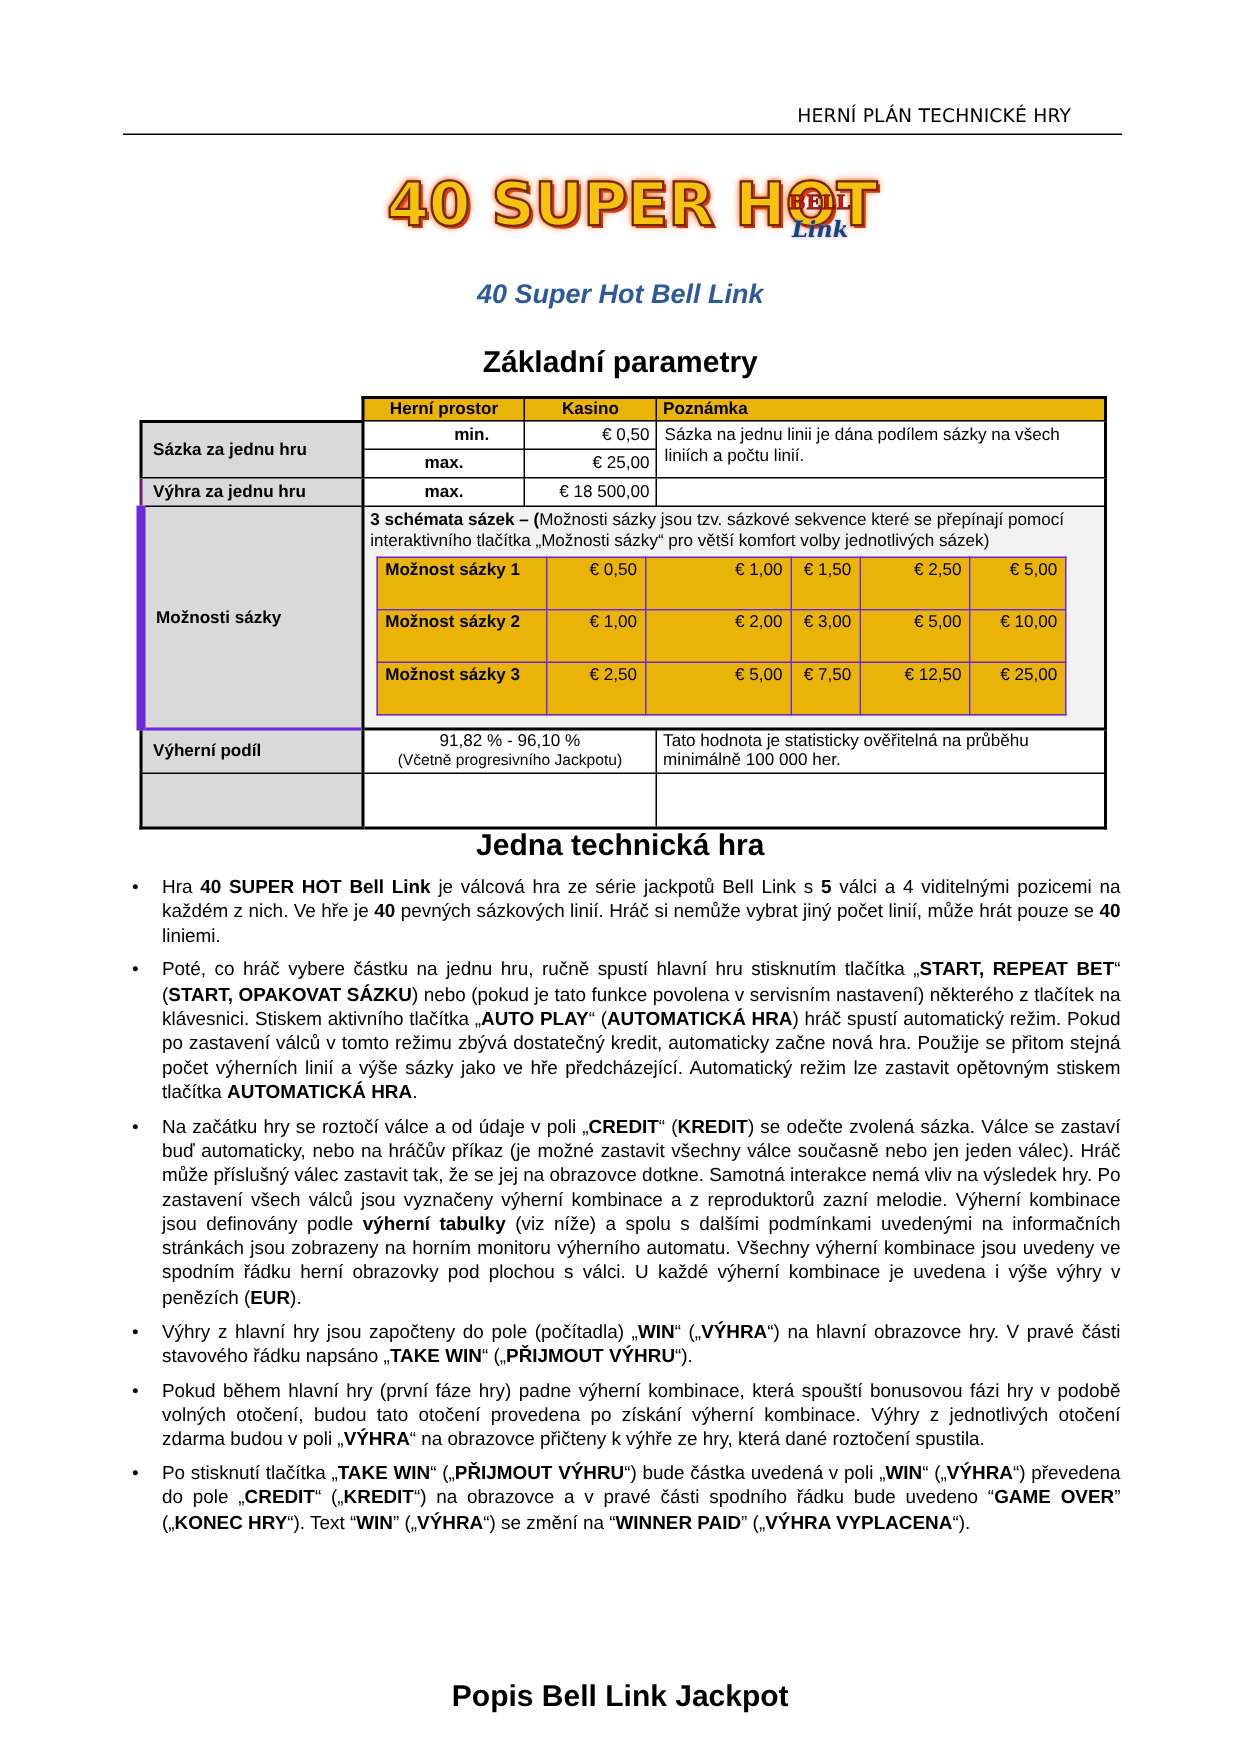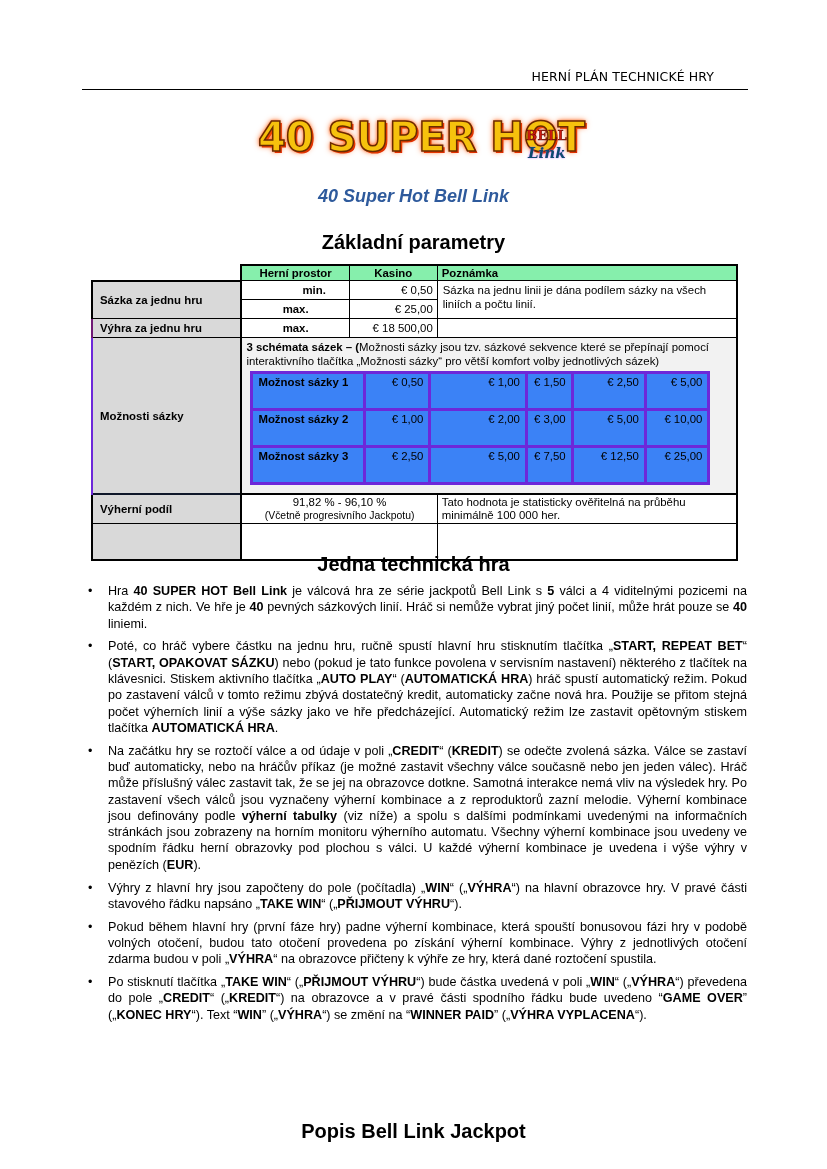--- a/index.html
+++ b/index.html
@@ -12,28 +12,28 @@
   .logo-bell { position: absolute; left: 268px; top: 18px; font-family: "DejaVu Serif", serif; font-weight: bold; font-size: 13px; color: #d01a10; -webkit-text-stroke: 0.5px #5a0b00; letter-spacing: 0.5px; }
   .logo-link { position: absolute; left: 270px; top: 34px; font-family: "DejaVu Serif", serif; font-style: italic; font-weight: bold; font-size: 15px; color: #0c4a6e; text-shadow: 0 0 2px #c76bff; }
 
   .doc-title { position: absolute; left: 0; width: 827px; top: 186px; text-align: center; font-size: 18px; font-weight: bold; font-style: italic; color: #2e5a9c; }
   .section-title { position: absolute; left: 0; width: 827px; text-align: center; font-size: 20px; font-weight: bold; }
 
   table { border-collapse: collapse; }
   .params { position: absolute; left: 91px; top: 264px; width: 647px; font-size: 11.4px; }
   .params td { border: 1px solid #000; padding: 0 4px; vertical-align: middle; }
   .params .thick-top { border-top: 2px solid #000; }
-  .hdr { background: #86efac; font-weight: bold; height: 14px; }
+  .hdr { background: #eab308; font-weight: bold; height: 14px; }
   .label { background: #d9d9d9; font-weight: bold; padding-left: 7px !important; }
   .center { text-align: center; }
   .right { text-align: right; margin-left: 40px; }
   .bold { font-weight: bold; }
   .gray { background: #f2f2f2; }
   .nested { width: 460px; margin: 3px 0 8px 4px; font-size: 11.4px; }
-  .nested td { border: 3px solid #6d28d9; height: 30px; vertical-align: top; padding: 2px 5px; background: #3b82f6; }
+  .nested td { border: 1px solid #6d28d9; height: 30px; vertical-align: top; padding: 2px 5px; background: #eab308; }
   .small { font-size: 10.4px; text-align: center; }
 
   .bullets { position: absolute; left: 85px; top: 583px; width: 662px; margin: 0; padding: 0; list-style: none; font-size: 12.6px; line-height: 16.3px; text-align: justify; }
   .bullets li { position: relative; padding-left: 23px; margin-bottom: 6.5px; }
   .bullets li .dot { position: absolute; left: 3px; top: 0; }
   .bullets b { font-weight: bold; }
 </style>
 </head>
 <body>
 
@@ -74,21 +74,21 @@
     <td class="center bold" style="border-left:2px solid #000;">max.</td>
     <td class="right">€ 25,00</td>
   </tr>
   <tr style="height:19px;">
     <td class="label" style="border-left:2px solid #701a75;">Výhra za jednu hru</td>
     <td class="center bold" style="border-left:2px solid #000;">max.</td>
     <td class="right">€ 18 500,00</td>
     <td style="border-right:2px solid #000;"></td>
   </tr>
   <tr>
-    <td class="label" style="border-left:2px solid #6d28d9;">Možnosti sázky</td>
+    <td class="label" style="border-left:6px solid #6d28d9;">Možnosti sázky</td>
     <td colspan="3" class="gray" style="border-left:2px solid #000;border-right:2px solid #000;padding:2px 4px 0 4px;vertical-align:top;">
       <div style="line-height:14px;">
         <b>3 schémata sázek – (</b><span>Možnosti sázky jsou tzv. sázkové sekvence které se přepínají pomocí interaktivního tlačítka „Možnosti sázky“ pro větší komfort volby jednotlivých sázek)</span>
       </div>
       <table class="nested">
         <colgroup>
           <col style="width:114px">
               <col style="width:66px">
               <col style="width:98px">
               <col style="width:46px">
@@ -118,21 +118,21 @@
           <td class="right">€ 5,00</td>
           <td class="right">€ 7,50</td>
           <td class="right">€ 12,50</td>
           <td class="right">€ 25,00</td>
         </tr>
       </tbody>
           </table>
     </td>
   </tr>
   <tr style="height:29px;">
-    <td class="label" style="border-left:2px solid #000;border-top:2px solid #0f172a;">Výherní podíl</td>
+    <td class="label" style="border-left:2px solid #000;border-top:2px solid #6d28d9;">Výherní podíl</td>
     <td colspan="2" class="center" style="border-left:2px solid #000;border-top:2px solid #000;line-height:13px;">
       <div>91,82 % - 96,10 %</div>
       <div class="small">(Včetně progresivního Jackpotu)</div>
     </td>
     <td style="border-right:2px solid #000;border-top:2px solid #000;line-height:13px;vertical-align:top;padding-top:1px;">Tato hodnota je statisticky ověřitelná na průběhu minimálně 100 000 her.</td>
   </tr>
   <tr style="height:37px;">
     <td class="label" style="border-left:2px solid #000;border-bottom:2px solid #000;"></td>
     <td colspan="2" style="border-left:2px solid #000;border-bottom:2px solid #000;"></td>
     <td style="border-right:2px solid #000;border-bottom:2px solid #000;"></td>

